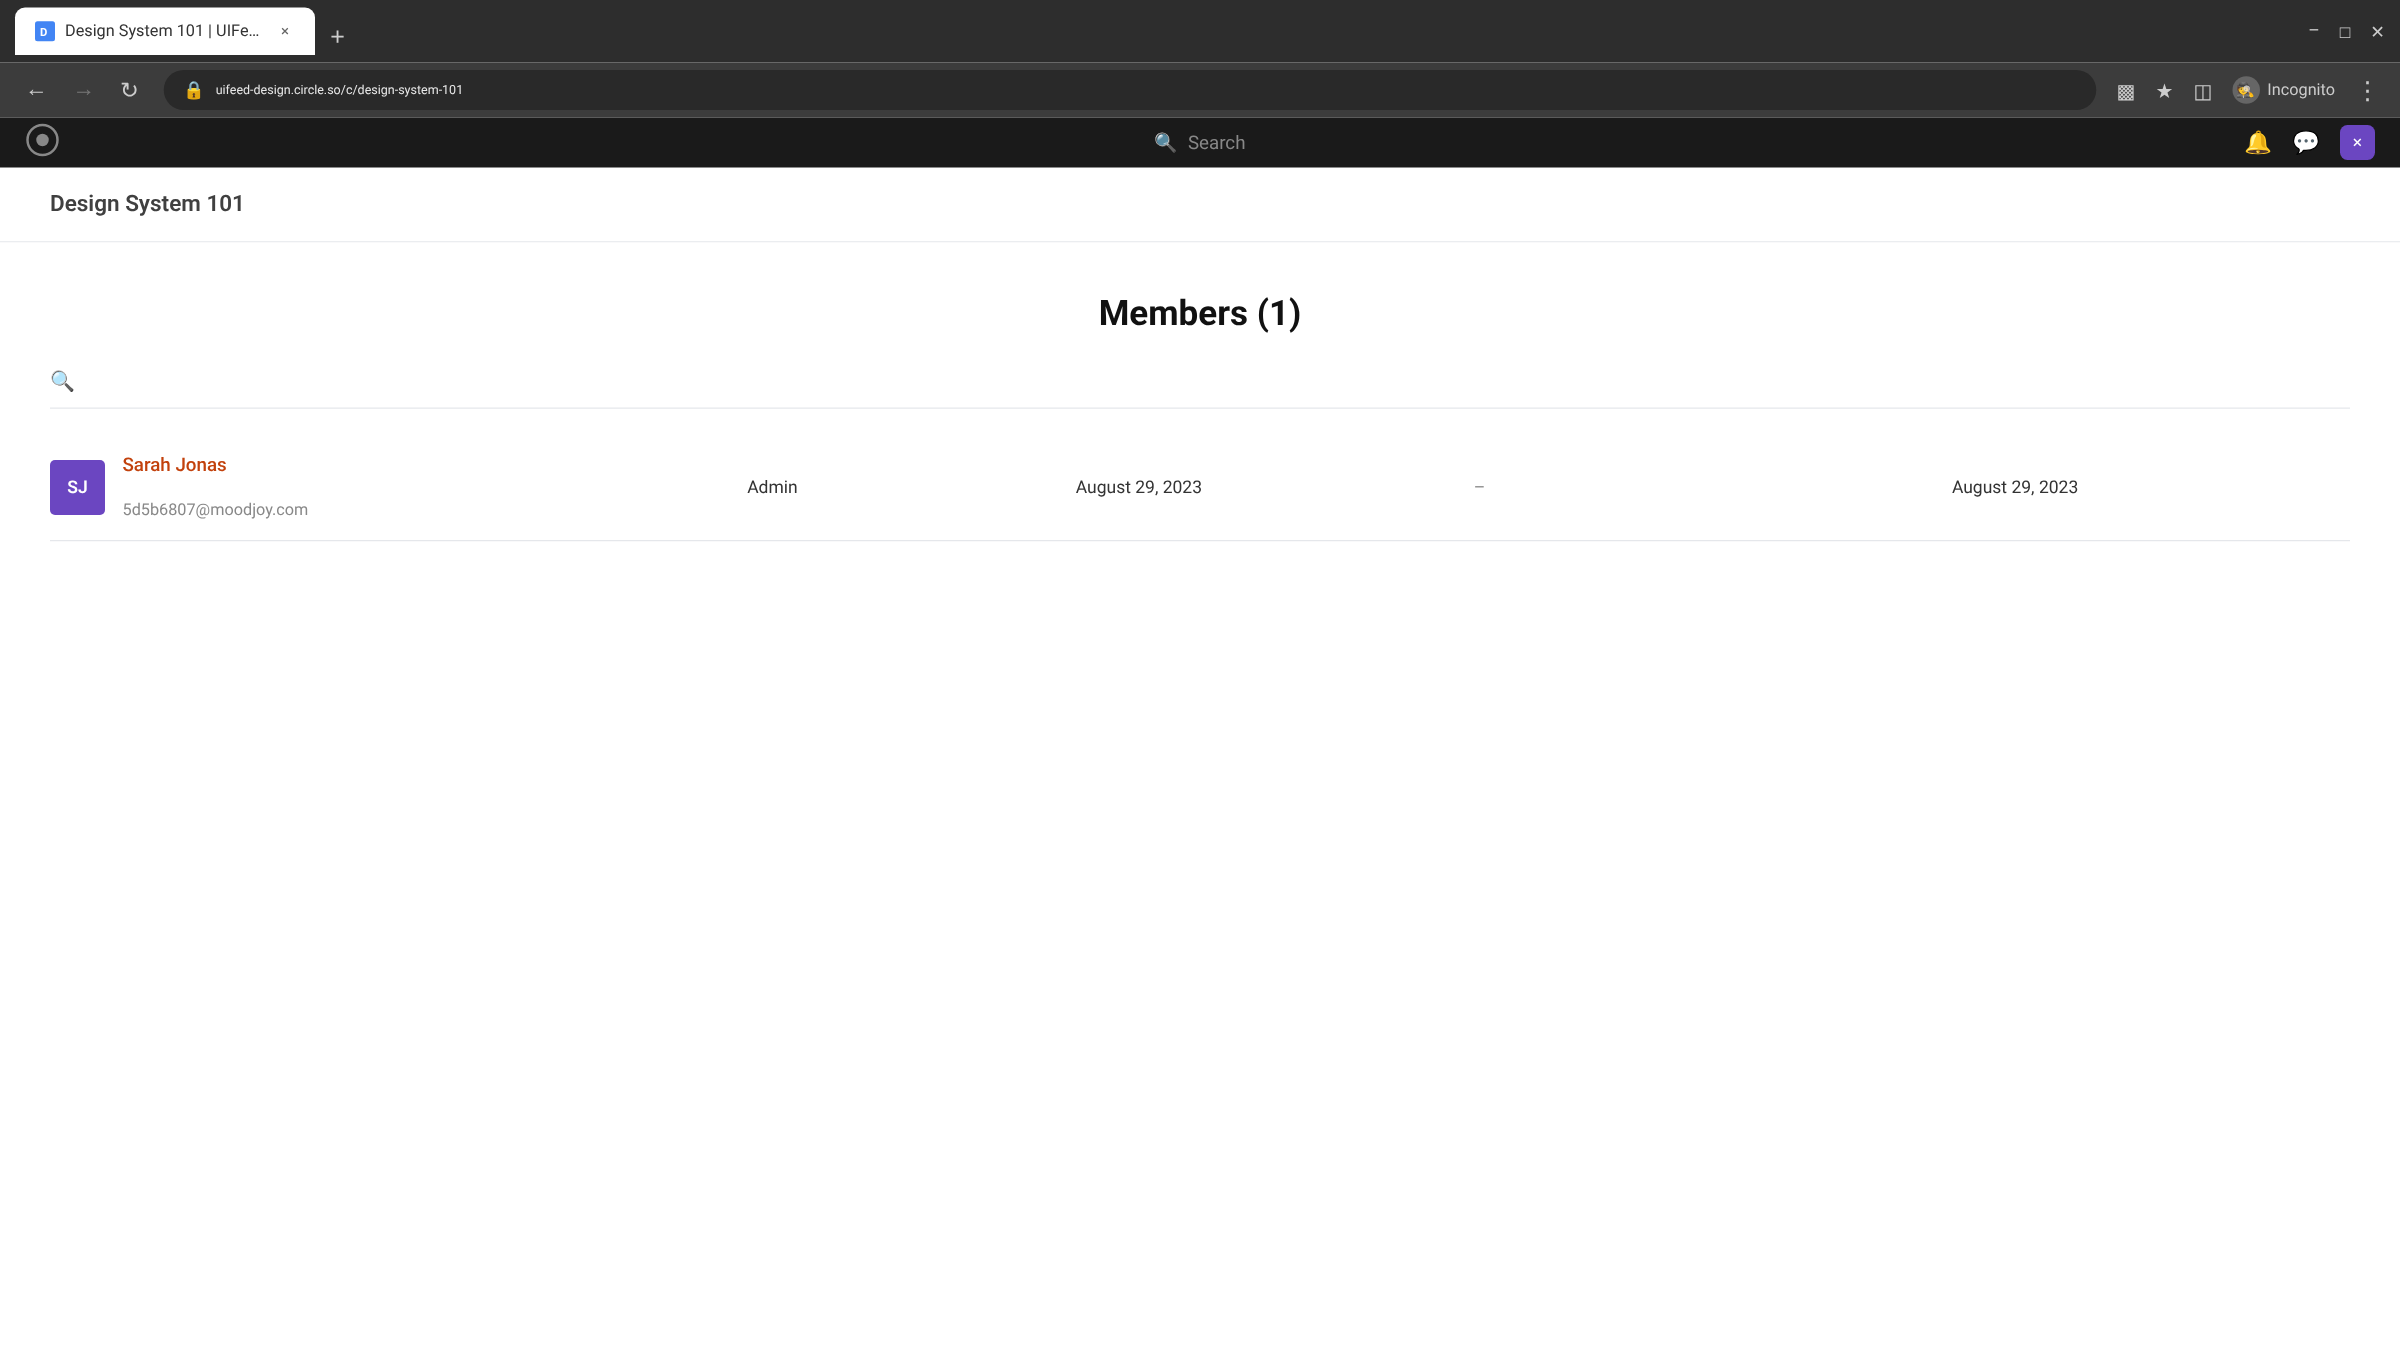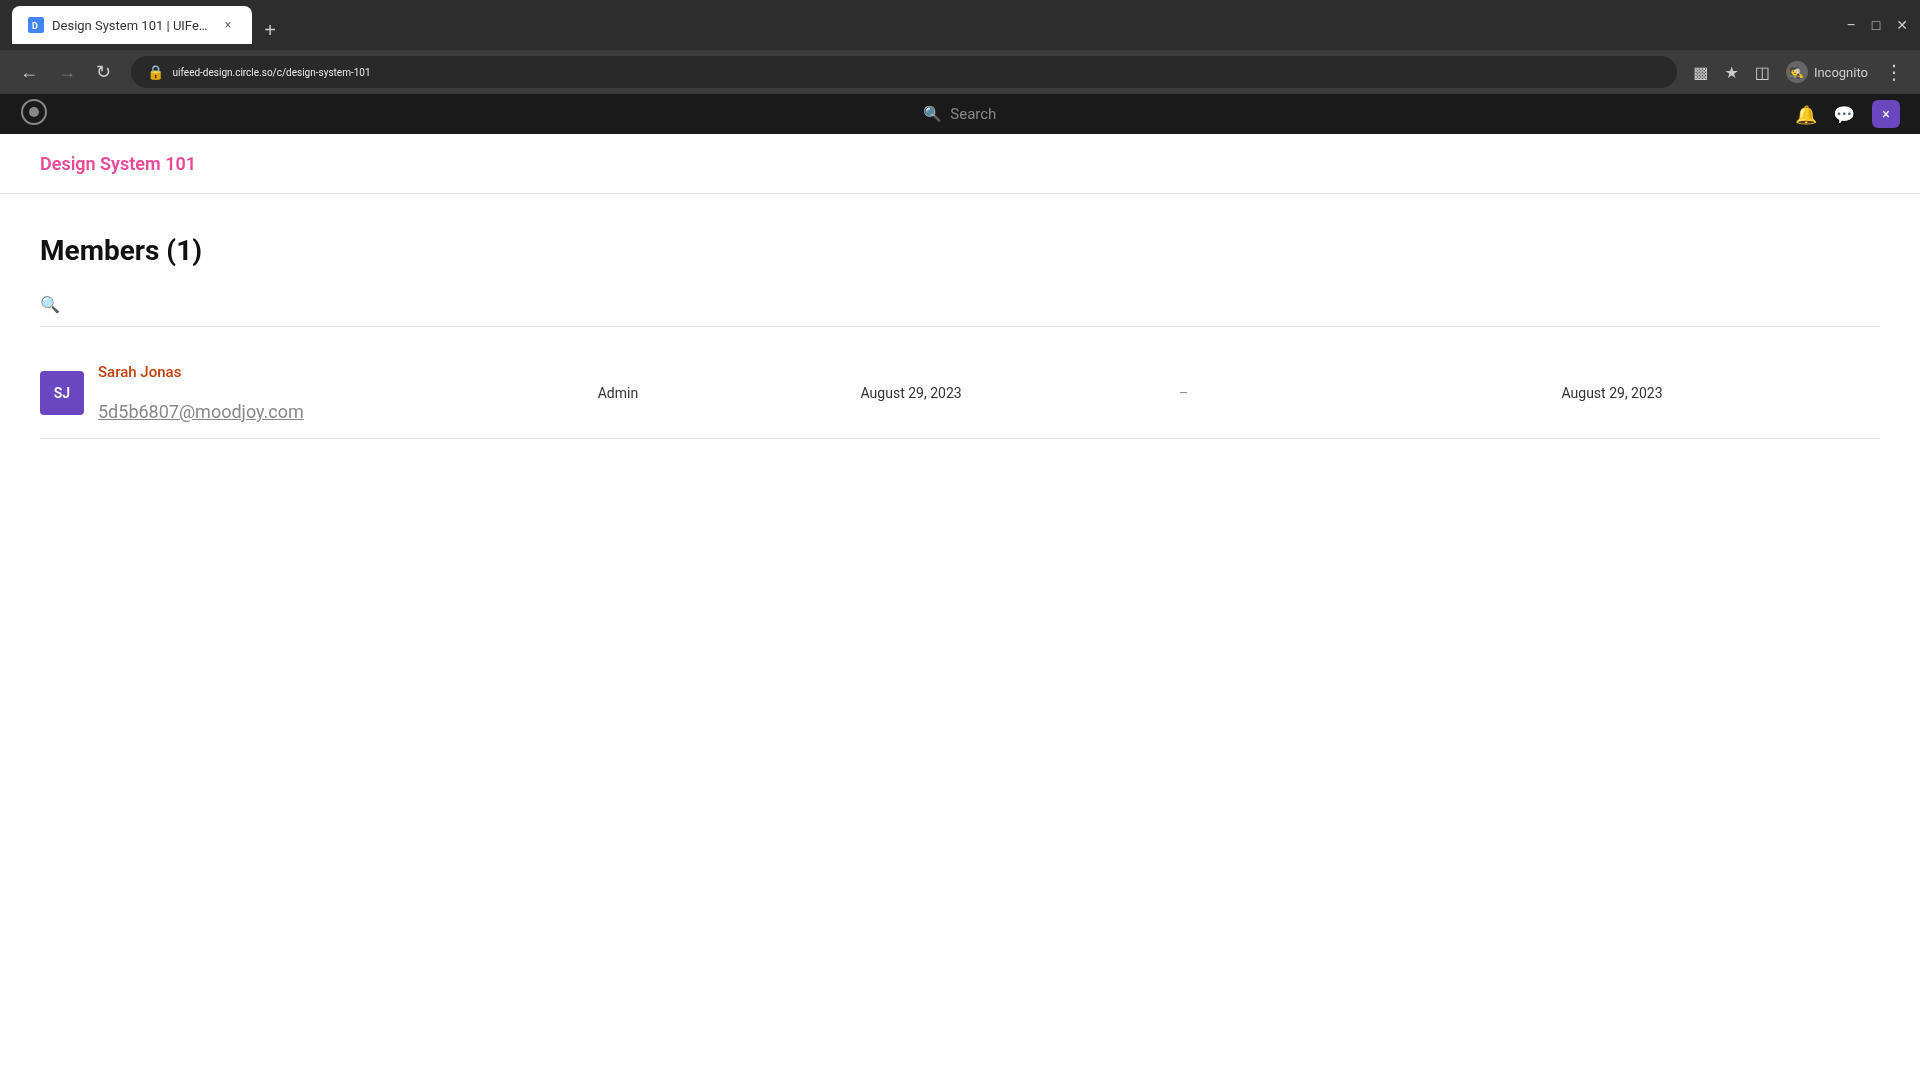--- a/index.html
+++ b/index.html
@@ -28,44 +28,44 @@
     
     .notification-bar { background: #1a1a1a; height: 40px; display: flex; align-items: center; padding: 0 20px; position: relative; }
     .notification-logo { color: #888; font-size: 18px; }
     .search-bar { position: absolute; left: 50%; transform: translateX(-50%); display: flex; align-items: center; gap: 8px; color: #888; font-size: 15px; cursor: pointer; }
     .notification-actions { margin-left: auto; display: flex; align-items: center; gap: 16px; }
     .notif-icon { color: #888; font-size: 18px; cursor: pointer; }
     .close-btn { width: 28px; height: 28px; background: #6b46c1; border-radius: 6px; display: flex; align-items: center; justify-content: center; color: white; font-size: 14px; cursor: pointer; }
 
     
     .app-header { background: #fff; border-bottom: 1px solid #e5e7eb; height: 60px; display: flex; align-items: center; padding: 0 40px; gap: 60px; }
-    .app-title { font-size: 18px; font-weight: 600; color: #ec4899; white-space: nowrap; }
+    .app-title { font-size: 18px; font-weight: 600; color: #404040; white-space: nowrap; }
     .nav-tabs { display: flex; gap: 0; align-items: center; }
     .nav-tab { padding: 0 24px; height: 60px; display: flex; align-items: center; font-size: 15px; color: #555; cursor: pointer; border-bottom: 2px solid transparent; white-space: nowrap; }
     .nav-tab.active { color: #111; font-weight: 500; border-bottom: 2px solid #111; }
 
     
     .main-content { padding: 40px 40px; background: #fff; }
-    .members-header { display: flex; align-items: center; justify-content: space-between; margin-bottom: 28px; }
+    .members-header { display: flex; align-items: center; justify-content: space-between; margin-bottom: 28px; flex-direction: column; }
     .members-title { font-size: 28px; font-weight: 700; color: #111; }
     .header-actions { display: flex; align-items: center; gap: 12px; }
     .download-csv { display: flex; align-items: center; gap: 6px; color: #555; font-size: 14px; cursor: pointer; }
     .add-members-btn { background: #111; color: #fff; border: none; border-radius: 8px; padding: 10px 20px; font-size: 14px; font-weight: 500; cursor: pointer; }
 
     
     .search-container { display: flex; align-items: center; gap: 10px; border-bottom: 1px solid #e5e7eb; padding-bottom: 12px; margin-bottom: 20px; }
     .search-icon { color: #888; font-size: 16px; }
     .search-input { border: none; outline: none; font-size: 15px; color: #888; flex: 1; }
     .table-header { display: grid; grid-template-columns: 3fr 1.5fr 2fr 2fr 2fr; padding: 12px 0; border-bottom: 1px solid #e5e7eb; }
     .col-header { font-size: 12px; font-weight: 600; color: #888; letter-spacing: 0.05em; text-transform: uppercase; }
     .table-row { display: grid; grid-template-columns: 3fr 1.5fr 2fr 2fr 2fr; padding: 16px 0; border-bottom: 1px solid #e5e7eb; align-items: center; }
     .member-info { display: flex; align-items: center; gap: 14px; }
     .avatar { width: 44px; height: 44px; background: #6b46c1; border-radius: 4px; display: flex; align-items: center; justify-content: center; color: white; font-size: 14px; font-weight: 600; flex-shrink: 0; }
     .member-name { font-size: 15px; font-weight: 500; color: #c2410c; }
-    .member-email { font-size: 18px; color: #888; margin-top: 20px; text-decoration: underline; }
+    .member-email { font-size: 13px; color: #888; margin-top: 20px; }
     .cell { font-size: 14px; color: #333; margin-left: 32px; }
     .cell-dash { font-size: 14px; color: #888; }
   </style>
 </head>
 <body>
 
 <div class="browser-chrome">
   <div class="tab-bar">
     <div class="tab">
       <div class="tab-favicon">

